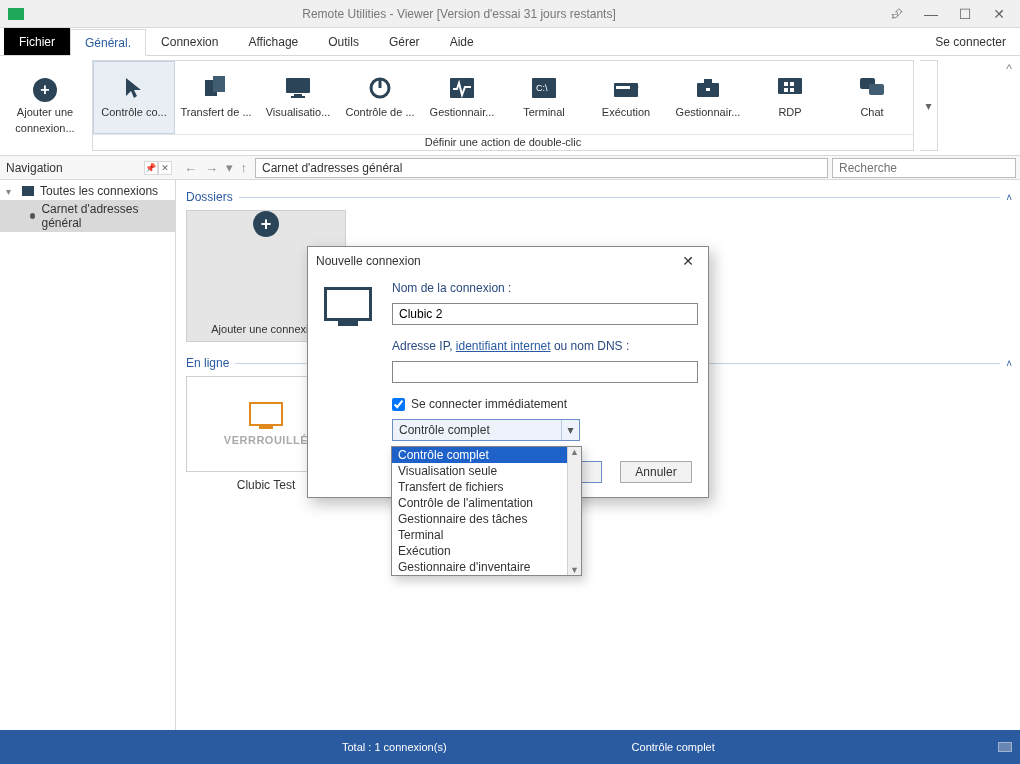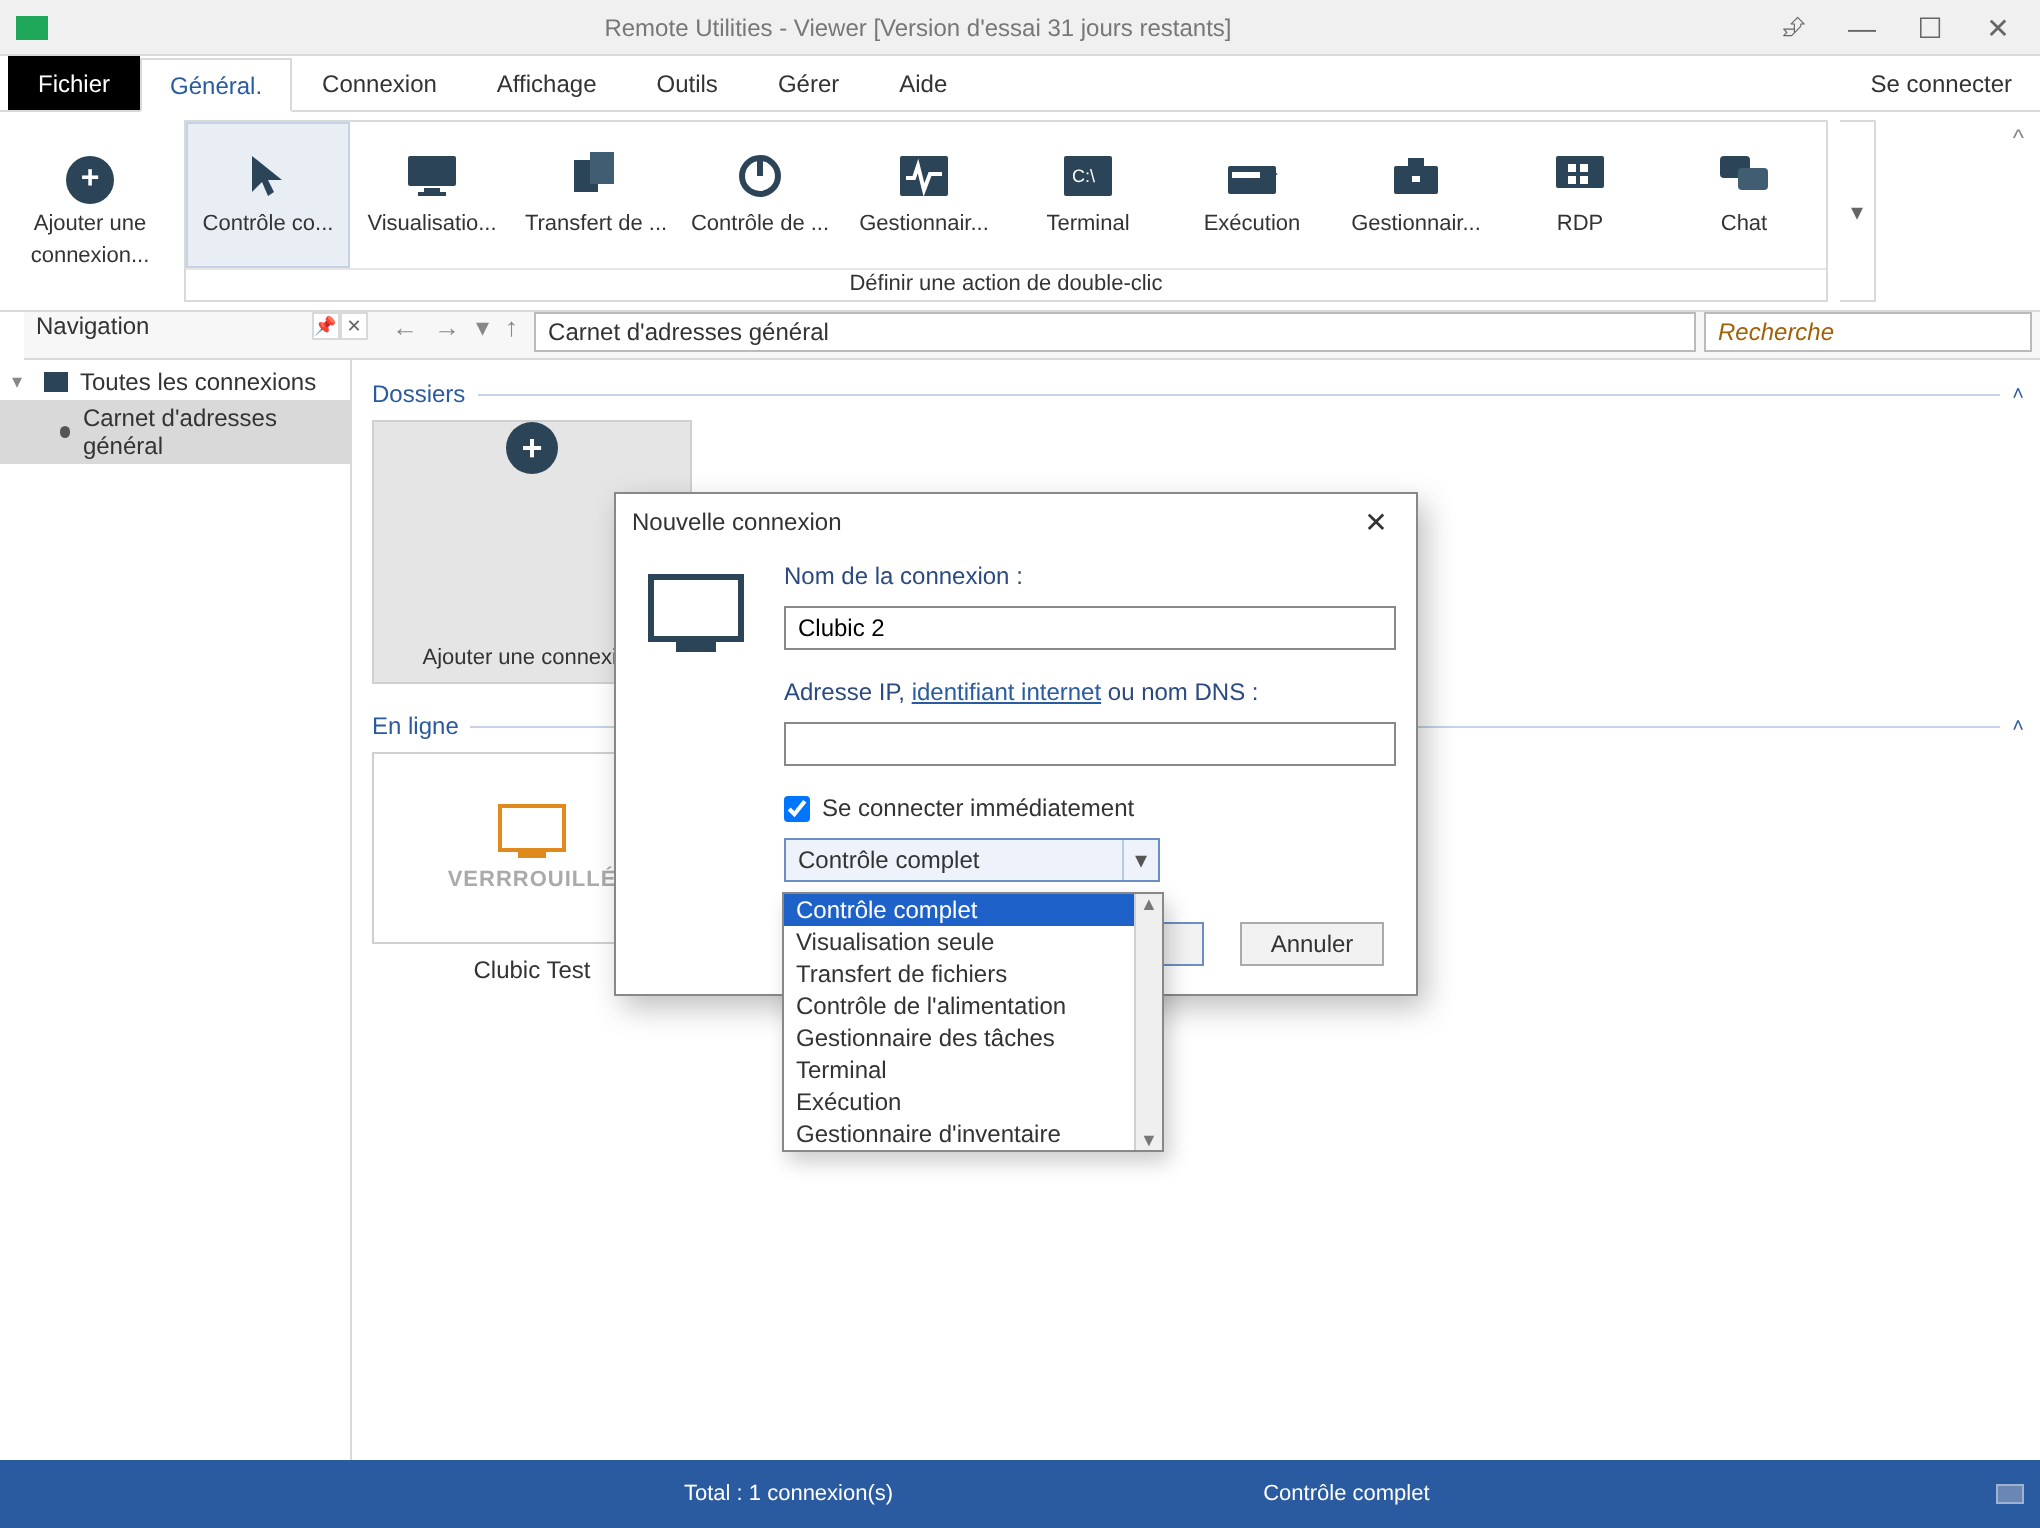--- a/index.html
+++ b/index.html
@@ -27,29 +27,29 @@
   .ribbon-group { border: 1px solid #d9d9d9; margin: 4px 6px 4px 2px; display: flex; flex-direction: column; }
   .ribbon-items { display: flex; flex: 1; }
   .ribbon-item { width: 82px; display: flex; flex-direction: column; align-items: center; justify-content: center; gap: 6px; font-size: 11px; text-align: center; padding: 2px 2px 4px 2px; border: 1px solid transparent; cursor: pointer; }
   .ribbon-item.selected { background: #e9eef5; border: 1px solid #c4d3e6; }
   .ribbon-item .rico { width: 30px; height: 24px; display: flex; align-items: center; justify-content: center; color: #2b4457; }
   .ribbon-caption { text-align: center; font-size: 11px; color: #333; padding: 1px 0 2px 0; border-top: 1px solid #e6e6e6; }
   .ribbon-drop { width: 18px; display: flex; align-items: center; justify-content: center; color: #666; border: 1px solid #d9d9d9; border-left: none; margin: 4px 4px 4px 0; cursor: pointer; }
   .ribbon-right { position: absolute; right: 8px; top: 6px; color: #888; font-size: 12px; }
 
   
-  .navrow { height: 24px; background: #f7f7f7; border-bottom: 1px solid #d9d9d9; display: flex; align-items: flex-start; margin-left: 12px; }
+  .navrow { height: 24px; background: #f7f7f7; border-bottom: 1px solid #d9d9d9; display: flex; align-items: center; }
   .nav-left-title { width: 176px; padding-left: 6px; font-size: 12px; color: #333; display: flex; align-items: center; }
   .nav-left-title .pin { margin-left: auto; margin-right: 4px; display: flex; gap: 0; }
   .nav-left-title .pin span { width: 14px; height: 14px; display: flex; align-items: center; justify-content: center; font-size: 9px; color: #666; border: 1px solid #d9d9d9; background: #fff; }
   .nav-left-title .pin span.red { color: #b23a2e; }
   .navbtns { display: flex; align-items: center; gap: 8px; padding: 0 8px; color: #888; }
   .navbtns span { font-size: 13px; cursor: pointer; }
   .address { flex: 1; height: 20px; border: 1px solid #bbb; background: #fff; padding: 0 6px; display: flex; align-items: center; font-size: 12px; margin-right: 4px; }
-  .search { width: 164px; height: 20px; border: 1px solid #bbb; background: #fff; padding: 0 6px; display: flex; align-items: center; color: #a16207; font-size: 12px; font-style: italic; margin-right: 4px; }
+  .search { width: 184px; height: 20px; border: 1px solid #bbb; background: #fff; padding: 0 6px; display: flex; align-items: center; color: #737373; font-size: 12px; margin-right: 4px; }
 
   
   .body { display: flex; height: calc(764px - 28px - 28px - 100px - 24px - 18px); }
   .sidebar { width: 176px; border-right: 1px solid #d9d9d9; background: #fff; }
   .tree { padding: 2px 0; }
   .tree-row { display: flex; align-items: center; gap: 6px; padding: 2px 6px 2px 18px; font-size: 12px; cursor: pointer; }
   .tree-row .caret { width: 10px; color: #888; font-size: 10px; margin-left: -12px; }
   .tree-row.sel { background: #d9d9d9; }
   .tree-row .tico { width: 8px; height: 8px; display: inline-block; }
   .tico.folder { width: 12px; height: 10px; background: #2b4457; }
@@ -139,36 +139,36 @@
       <div class="ribbon-item selected">
         <div class="rico">
             <svg width="24" height="24" viewBox="0 0 24 24">
               <path d="M4 2 L4 20 L9 15 L12 22 L15 20 L12 14 L19 14 Z" fill="#2b4457"></path>
             </svg>
           </div>
         <span>Contrôle co...</span>
       </div>
       <div class="ribbon-item">
         <div class="rico">
+            <svg width="26" height="24" viewBox="0 0 26 24">
+              <rect x="2" y="4" width="12" height="16" fill="#2b4457"></rect>
+              <rect x="10" y="0" width="12" height="16" fill="#415d72"></rect>
+            </svg>
+          </div>
+        <span>Transfert de ...</span>
+      </div>
+      <div class="ribbon-item">
+        <div class="rico">
             <svg width="26" height="22" viewBox="0 0 26 22">
               <rect x="1" y="1" width="24" height="15" rx="1" fill="#2b4457"></rect>
               <rect x="9" y="17" width="8" height="2" fill="#2b4457"></rect>
               <rect x="6" y="19" width="14" height="2" fill="#2b4457"></rect>
             </svg>
           </div>
         <span>Visualisatio...</span>
-      </div>
-      <div class="ribbon-item">
-        <div class="rico">
-            <svg width="26" height="24" viewBox="0 0 26 24">
-              <rect x="2" y="4" width="12" height="16" fill="#2b4457"></rect>
-              <rect x="10" y="0" width="12" height="16" fill="#415d72"></rect>
-            </svg>
-          </div>
-        <span>Transfert de ...</span>
       </div>
       <div class="ribbon-item">
         <div class="rico">
             <svg width="24" height="24" viewBox="0 0 24 24">
               <circle cx="12" cy="12" r="9" fill="none" stroke="#2b4457" stroke-width="3"></circle>
               <rect x="10.5" y="2" width="3" height="10" fill="#2b4457"></rect>
             </svg>
           </div>
         <span>Contrôle de ...</span>
       </div>

